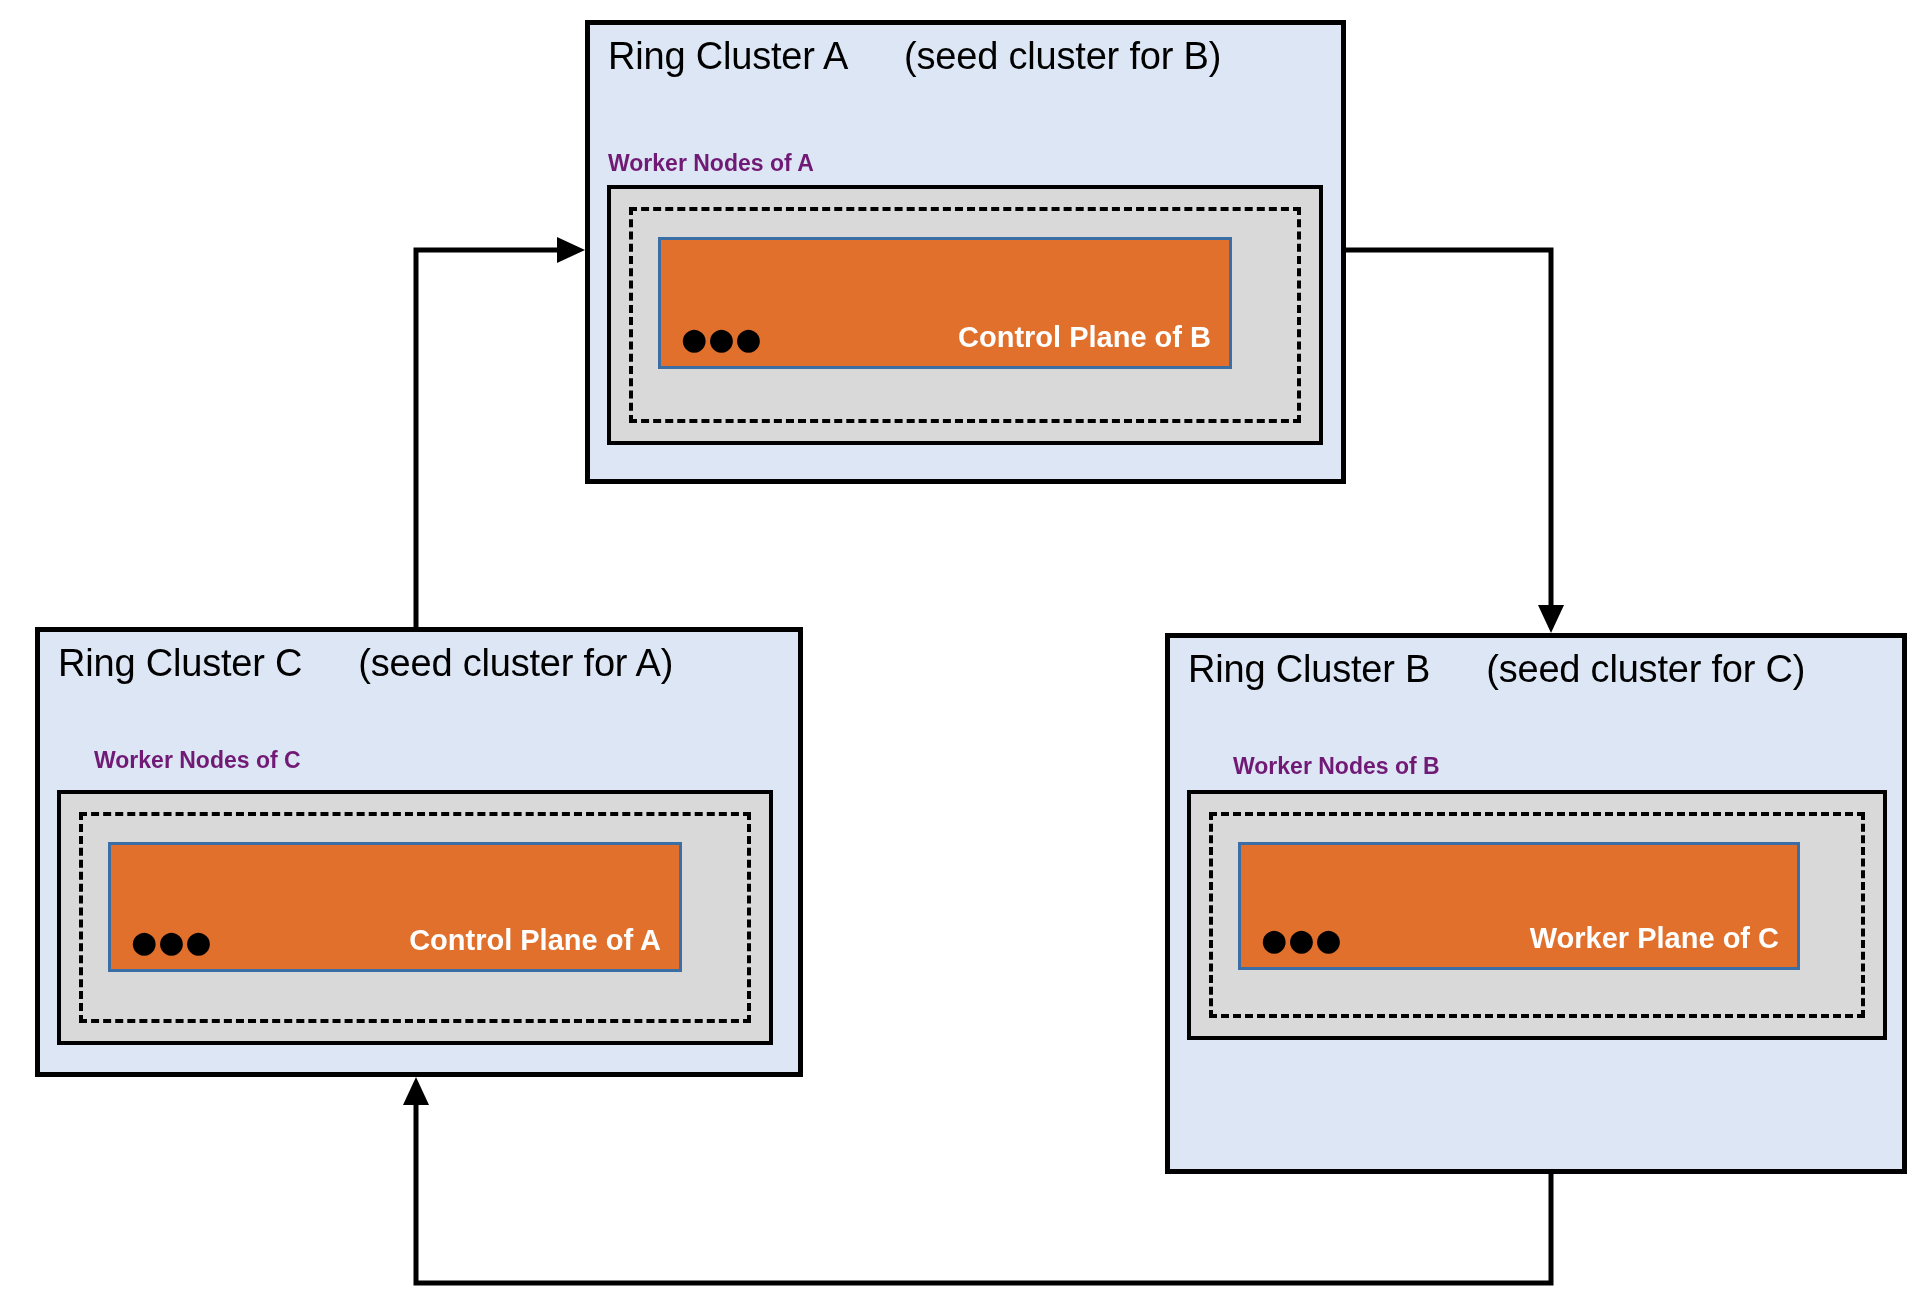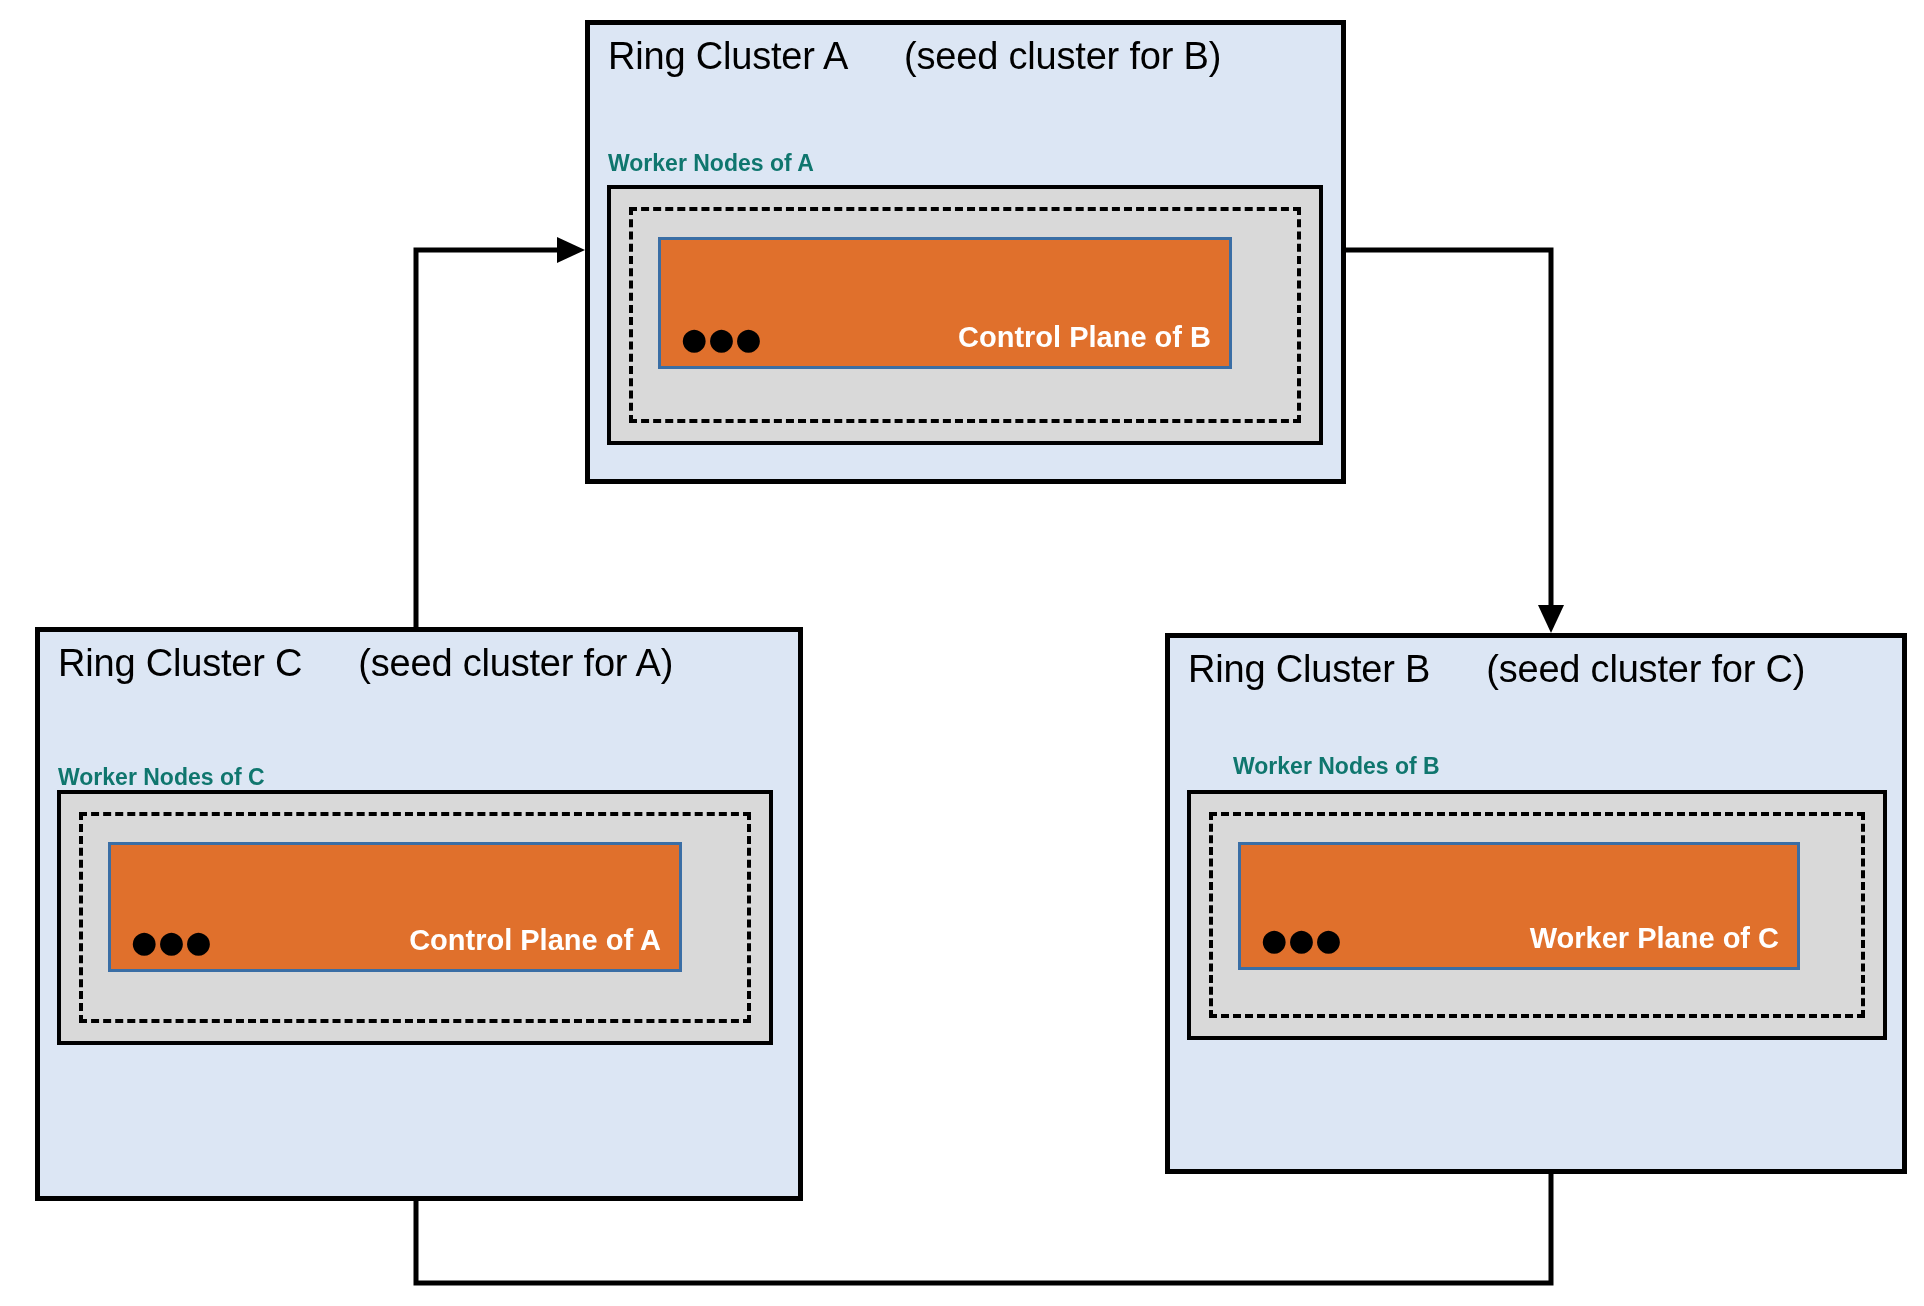--- a/index.html
+++ b/index.html
@@ -38,21 +38,21 @@
     letter-spacing: -0.2px;
   }
   .cluster-title .seed {
     margin-left: 56px;
   }
   .worker-label {
     position: absolute;
     left: 18px;
     font-size: 23px;
     font-weight: bold;
-    color: #0f766e;
+    color: #701a75;
     white-space: nowrap;
   }
 
   
   .worker-band {
     position: absolute;
     box-sizing: border-box;
     background: #d9d9d9;
     border: 4px solid #000000;
   }
@@ -144,26 +144,26 @@
     <div class="worker-band" style="left:17px; top:160px; width:716px; height:260px;">
       <div class="dashed-inner" style="left:18px; top:18px; right:18px; bottom:18px;"></div>
 
       <div class="control-plane" style="left:47px; top:48px; width:574px; height:132px;">
         <div class="cp-dots">●●●</div>
         <div class="cp-label">Control Plane of B</div>
       </div>
     </div>
   </div>
 
-  <div class="cluster" style="left:35px; top:627px; width:768px; height:574px;">
+  <div class="cluster" style="left:35px; top:627px; width:768px; height:450px;">
     <div class="cluster-title">
       <span>Ring Cluster C</span><span class="seed">(seed cluster for A)</span>
     </div>
 
-    <div class="worker-label" style="top:132px;">Worker Nodes of C</div>
+    <div class="worker-label" style="top:115px;margin-left:36px;">Worker Nodes of C</div>
 
     <div class="worker-band" style="left:17px; top:158px; width:716px; height:255px;">
       <div class="dashed-inner" style="left:18px; top:18px; right:18px; bottom:18px;"></div>
 
       <div class="control-plane" style="left:47px; top:48px; width:574px; height:130px;">
         <div class="cp-dots">●●●</div>
         <div class="cp-label">Control Plane of A</div>
       </div>
     </div>
   </div>

